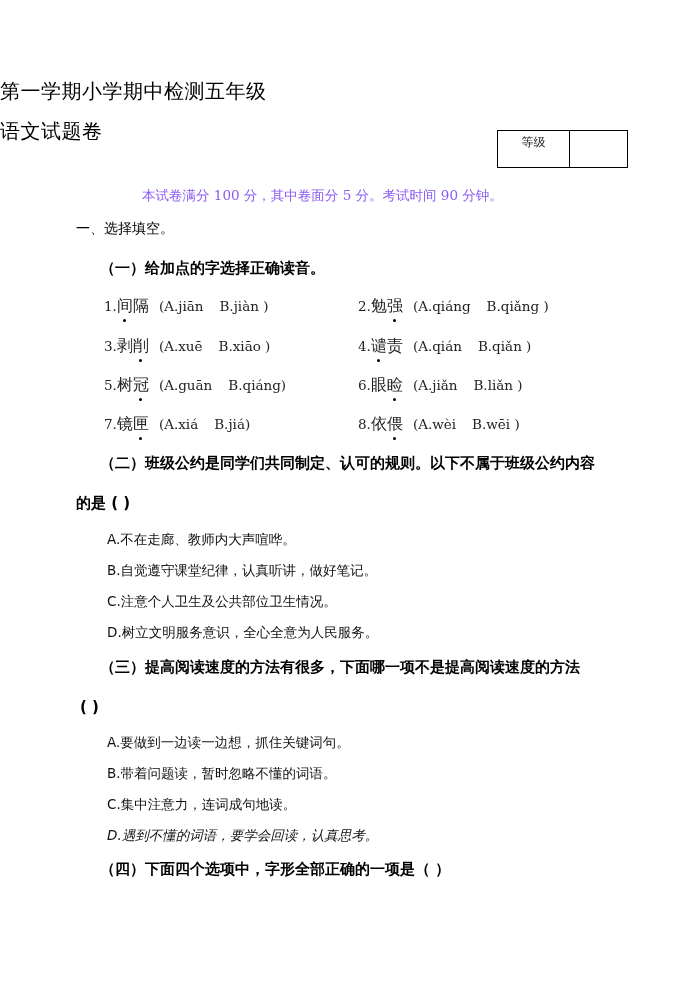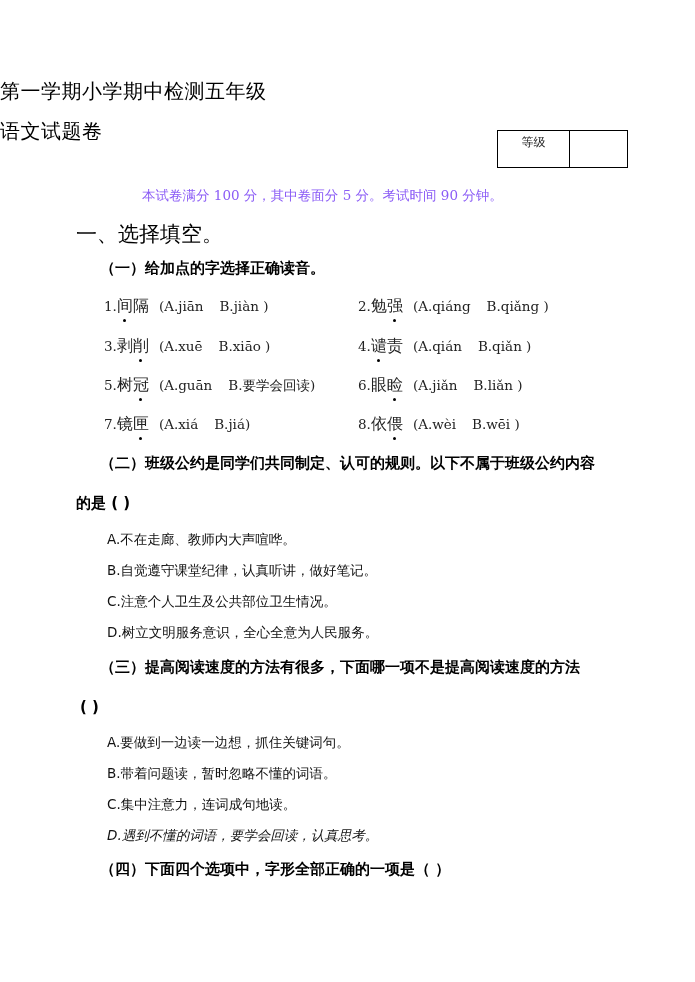--- a/index.html
+++ b/index.html
@@ -11,21 +11,21 @@
     .title { left: 0; width: 580px; text-align: left; font-weight: normal; font-size: 20px; letter-spacing: 0.5px; }
     #title1 { top: 78px; }
     #title2 { top: 118px; }
 
     .grade-box { left: 497px; top: 130px; width: 131px; height: 38px; border: 1.3px solid #000; display: flex; }
     .grade-label { width: 72px; border-right: 1.3px solid #000; font-family: Liberation Mono, monospace; font-size: 12px; text-align: center; line-height: 24px; padding-top: 0px; color: #222; }
     .grade-value { flex: 1; }
 
     .intro { left: 142px; top: 187px; font-family: "DejaVu Serif", serif; font-size: 13.5px; color: #8b5cf6; }
 
-    .section-h { left: 76px; top: 220px; font-size: 21px; }
+    .section-h { left: 76px; top: 220px; font-size: 14px; }
     .sub-h { font-weight: bold; font-size: 15px; }
     #sub1 { left: 100px; top: 259px; }
 
     .py-item { font-family: "DejaVu Serif", serif; font-size: 13.5px; color: #222; display: flex; align-items: baseline; }
     .py-item .num { margin-right: 0px; }
     .py-item .word { font-family: Liberation Sans, sans-serif; font-size: 16px; position: relative; margin-right: 10px; }
     .py-item .word .dot-char { position: relative; display: inline-block; }
     .py-item .word .dot-char::after { content: ""; position: absolute; left: 50%; bottom: -5px; width: 3px; height: 3px; margin-left: -1.5px; background: #000; border-radius: 50%; }
     .py-item .optA { margin-right: 16px; }
 
@@ -87,21 +87,21 @@
 <div id="q4" class="abs py-item">
     <span class="num">4.</span>
     <span class="word"><span class="dot-char">谴</span><span>责</span></span>
     <span class="optA">(A.qián</span>
     <span class="optB">B.qiǎn   )</span>
   </div>
 <div id="q5" class="abs py-item">
     <span class="num">5.</span>
     <span class="word"><span>树</span><span class="dot-char">冠</span></span>
     <span class="optA">(A.guān</span>
-    <span class="optB">B.要学会回读)</span>
+    <span class="optB">B.qiáng)</span>
   </div>
 <div id="q6" class="abs py-item">
     <span class="num">6.</span>
     <span class="word"><span>眼</span><span class="dot-char">睑</span></span>
     <span class="optA">(A.jiǎn</span>
     <span class="optB">B.liǎn )</span>
   </div>
 <div id="q7" class="abs py-item">
     <span class="num">7.</span>
     <span class="word"><span>镜</span><span class="dot-char">匣</span></span>

